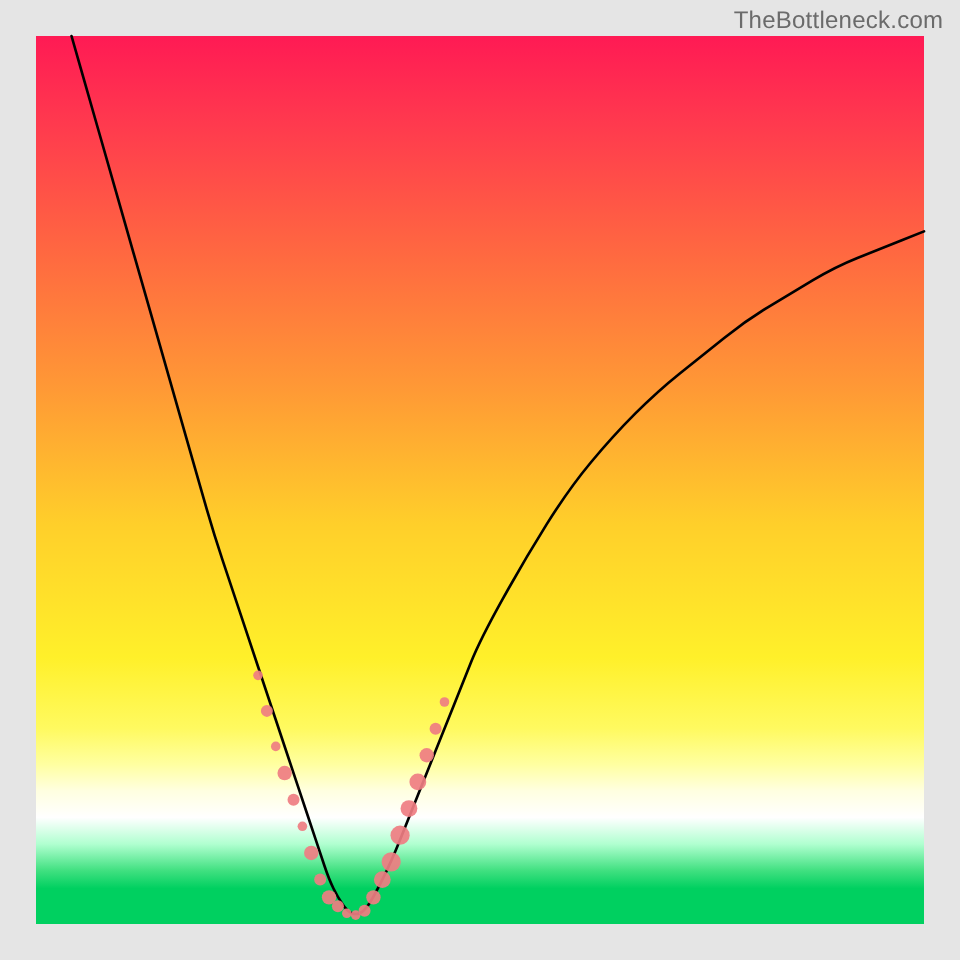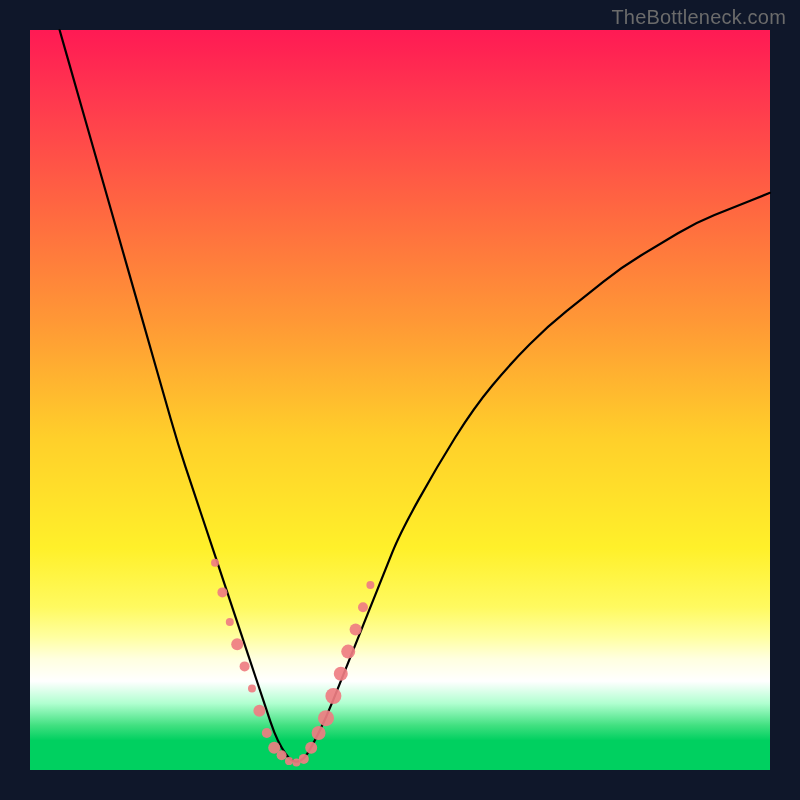--- a/index.html
+++ b/index.html
@@ -8,21 +8,21 @@
     width: 800px;
     height: 800px;
     background: #000000;
     overflow: hidden;
     font-family: Arial, Helvetica, sans-serif;
   }
   .stage {
     position: relative;
     width: 800px;
     height: 800px;
-    background: #0f172a;
+    background: #e5e5e5;
   }
   .plot-area {
     position: absolute;
     left: 30px;
     top: 30px;
     width: 740px;
     height: 740px;
     
     background:
       linear-gradient(to bottom,

